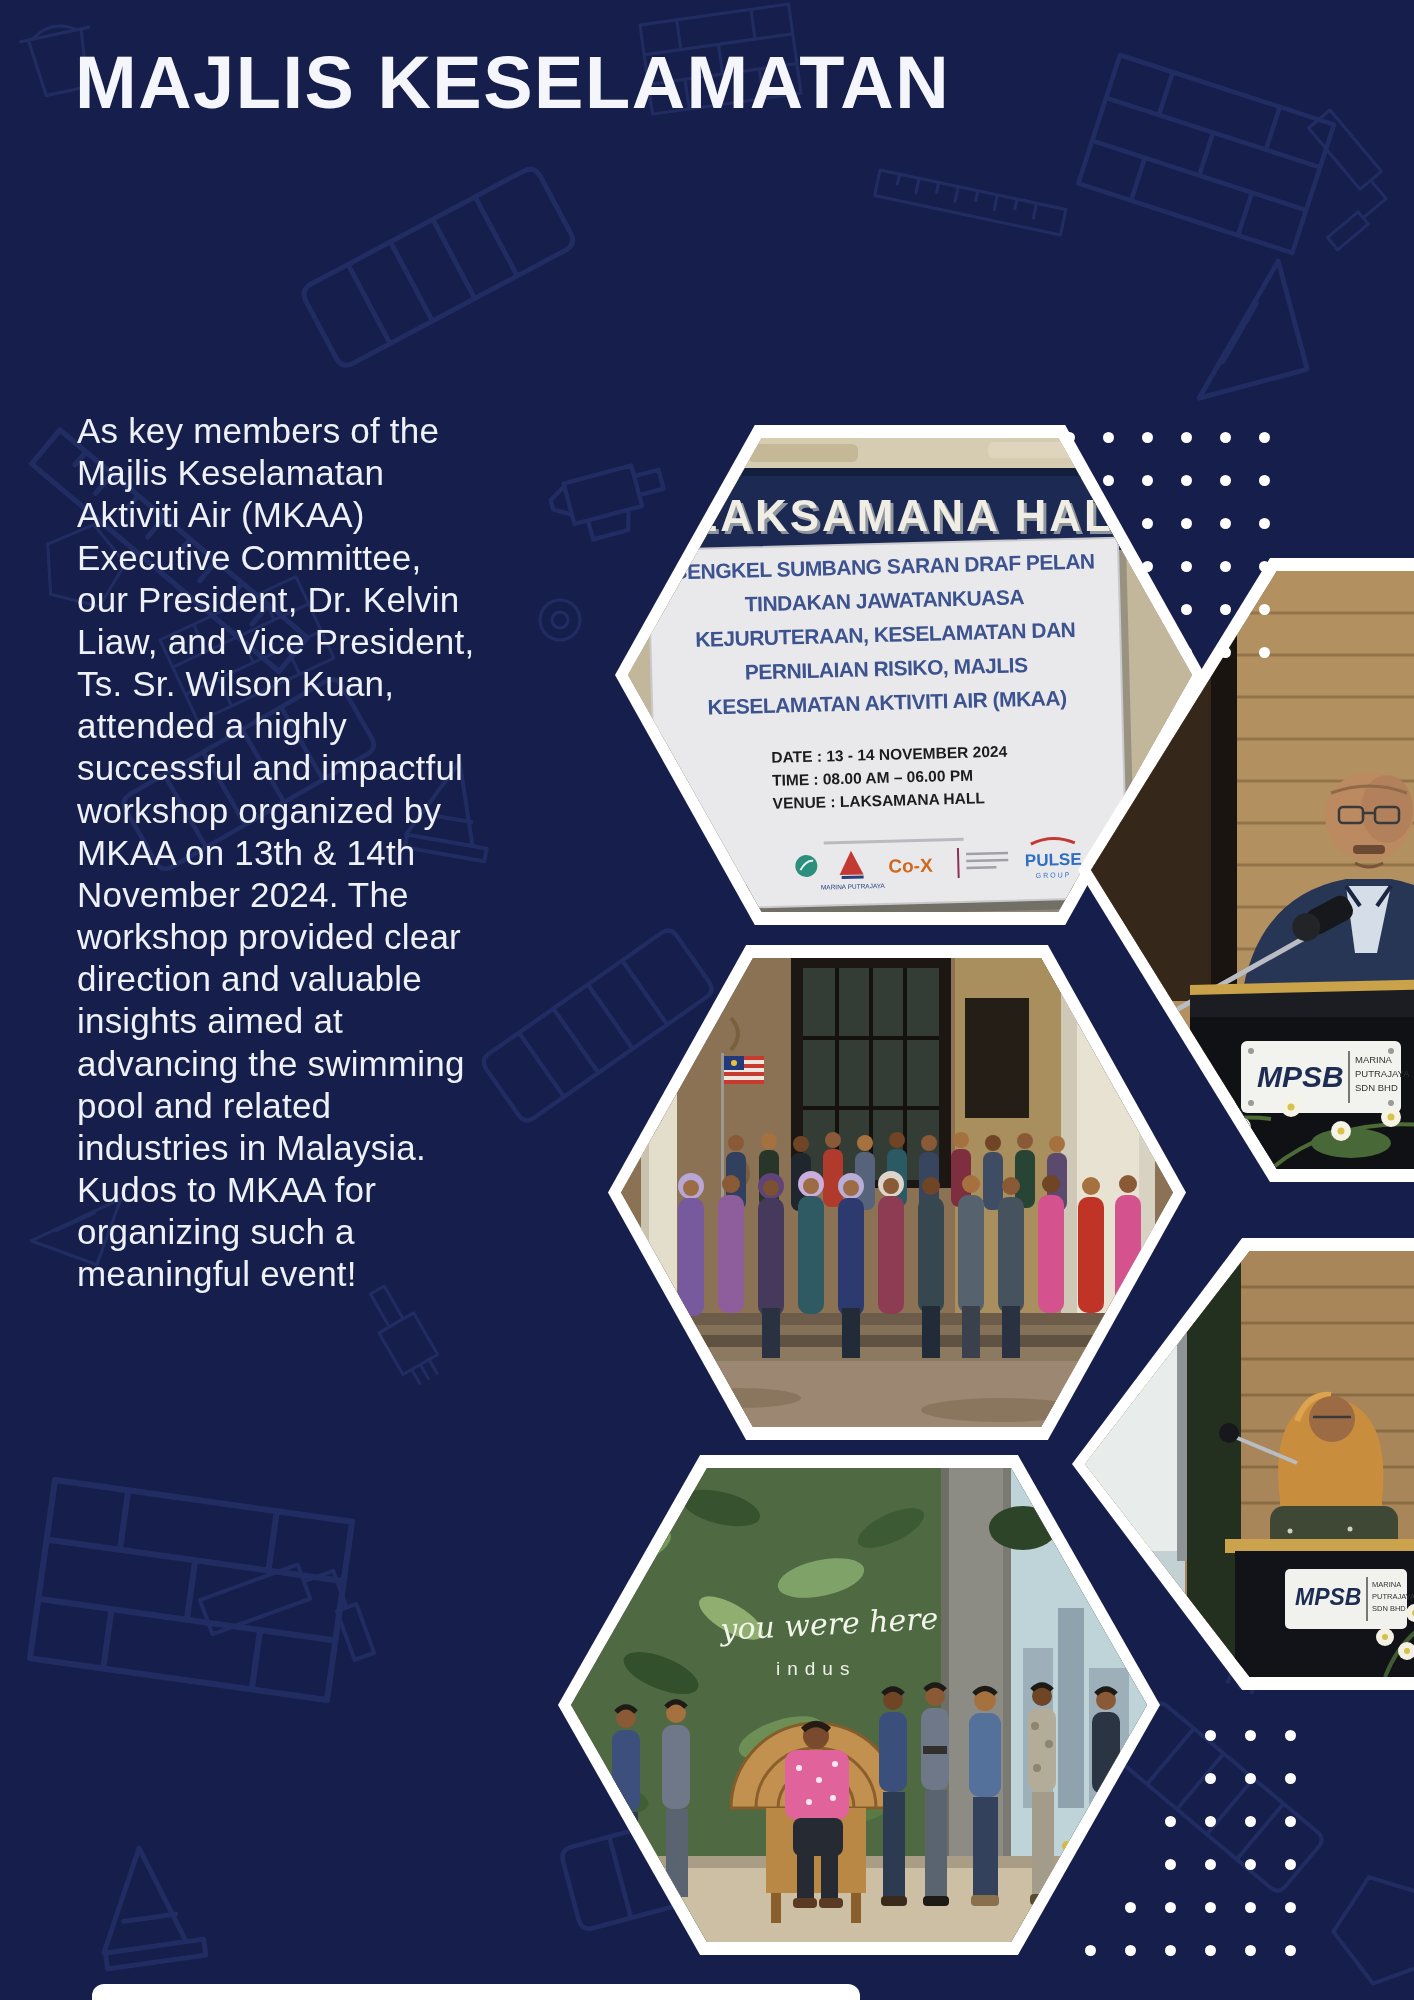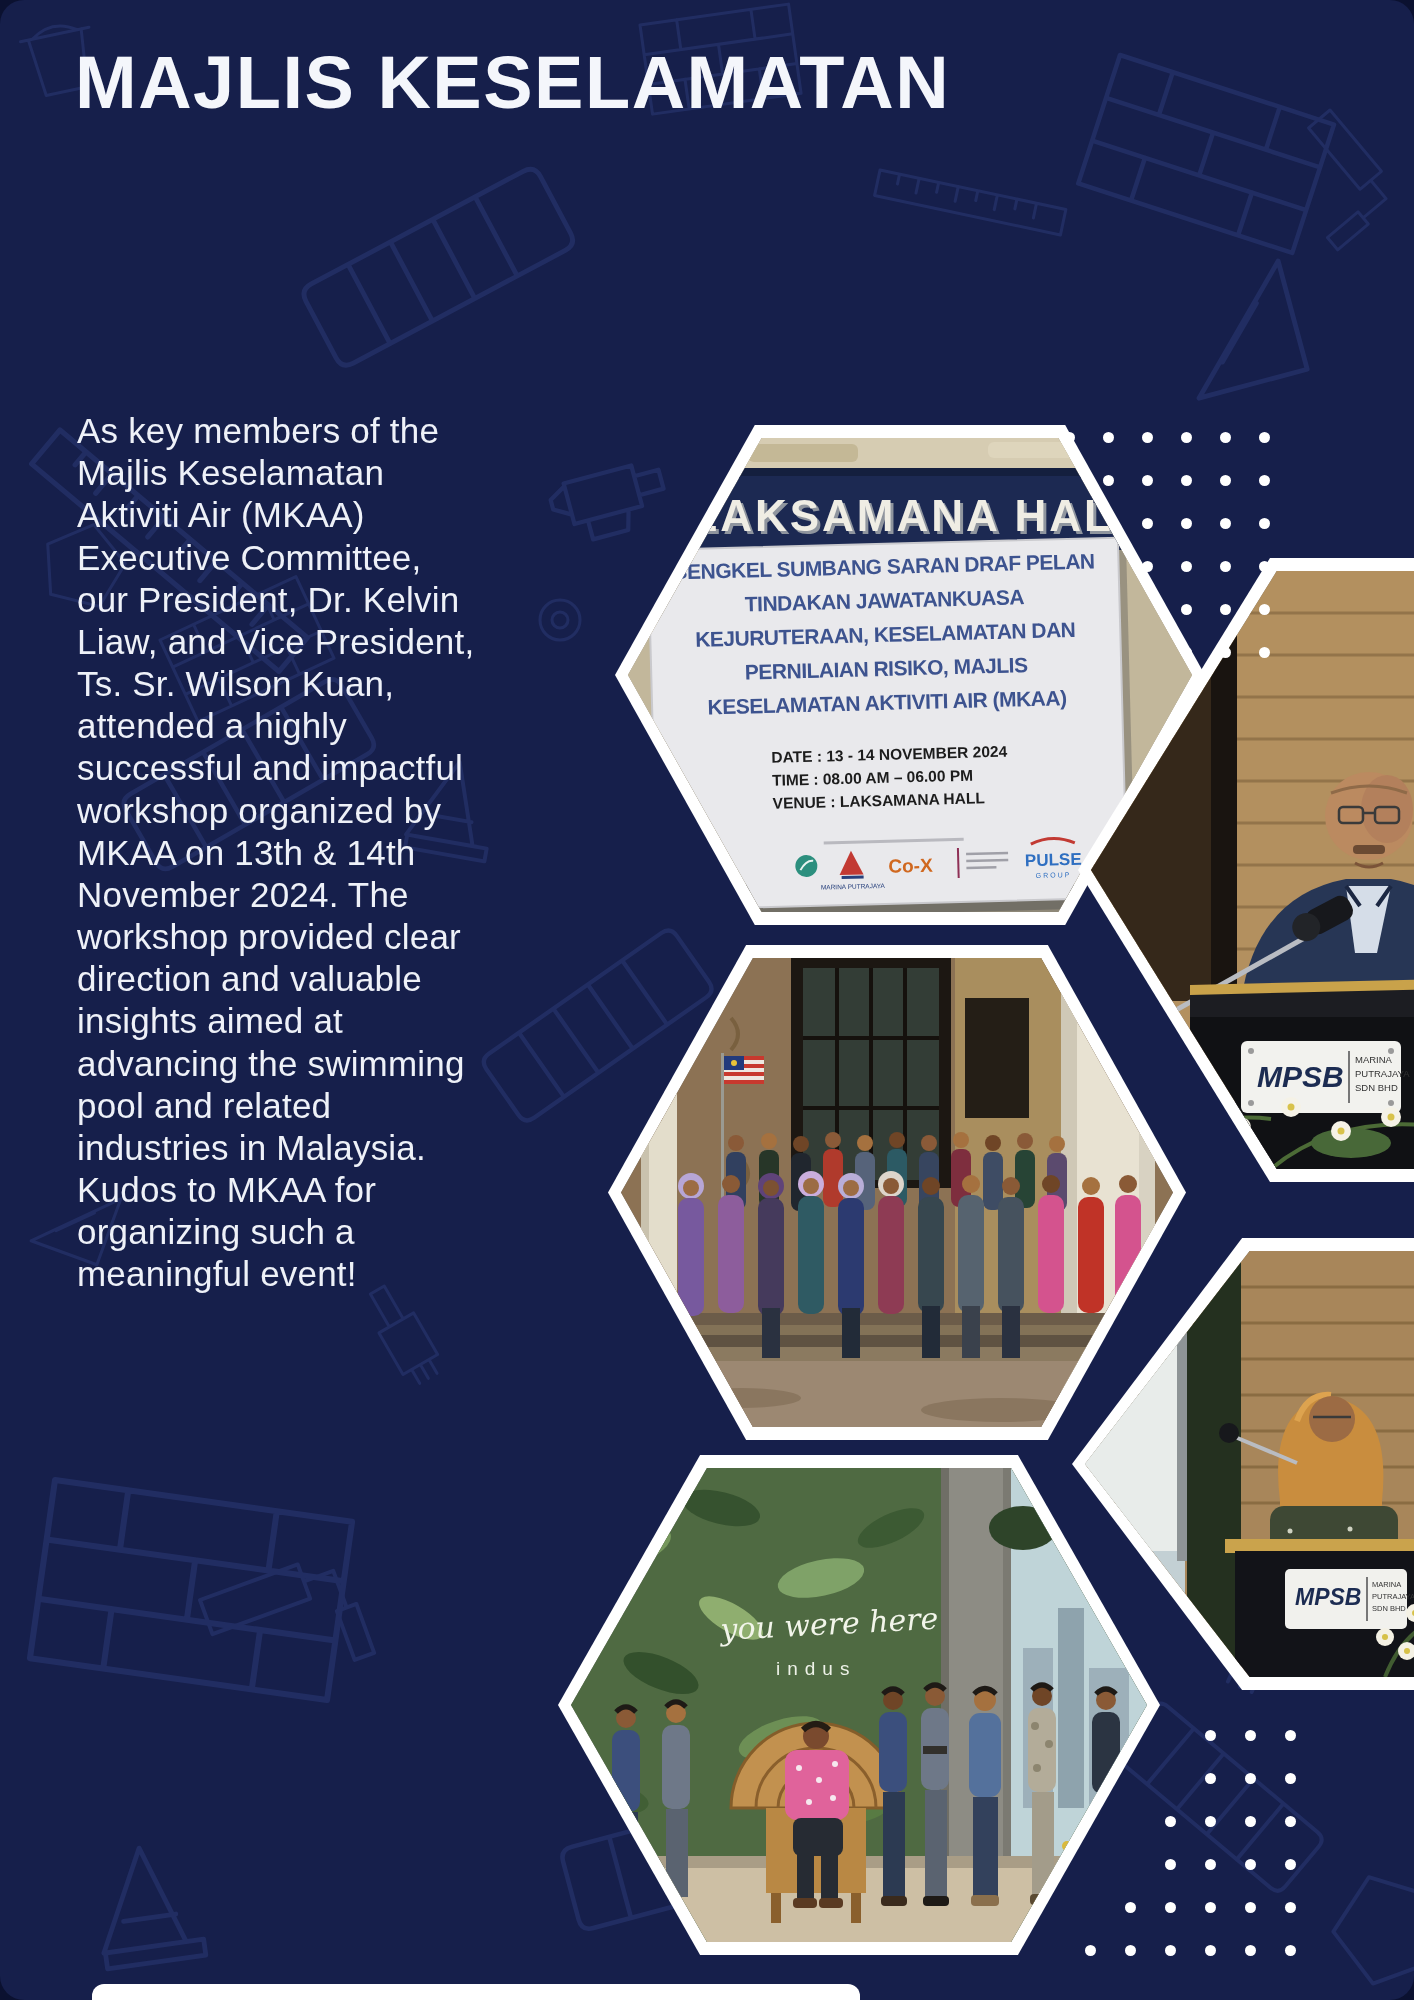--- a/index.html
+++ b/index.html
@@ -1,17 +1,17 @@
 <!DOCTYPE html>
 <html><head>
 <meta charset="utf-8">
 <style>
   html,body{margin:0;padding:0;background:#0b1130;}
   .canvas{position:relative;width:1414px;height:2000px;background:#161f4b;overflow:hidden;
-          font-family:"Liberation Sans",sans-serif;border-radius:24px;}
+          font-family:"Liberation Sans",sans-serif;}
   .doodles{position:absolute;left:0;top:0;opacity:.5;pointer-events:none;}
   .doodles *{stroke:#2d3c7a;fill:none;stroke-width:3;stroke-linecap:round;stroke-linejoin:round;}
 
   .title{position:absolute;left:75px;top:44px;margin:0;font-weight:800;font-size:74px;
          line-height:1.06;letter-spacing:1.5px;color:#f4f6fb;white-space:nowrap;}
   .title .l2{color:#4d9be4;display:block;}
   .subtitle{position:absolute;left:77px;top:233px;width:868px;margin:0;font-size:37px;
             line-height:1.38;letter-spacing:.4px;color:#eef1f8;}
   .body-text{position:absolute;left:77px;top:410px;width:398px;margin:0;font-size:35px;
              line-height:1.205;letter-spacing:.2px;color:#eef1f8;}

